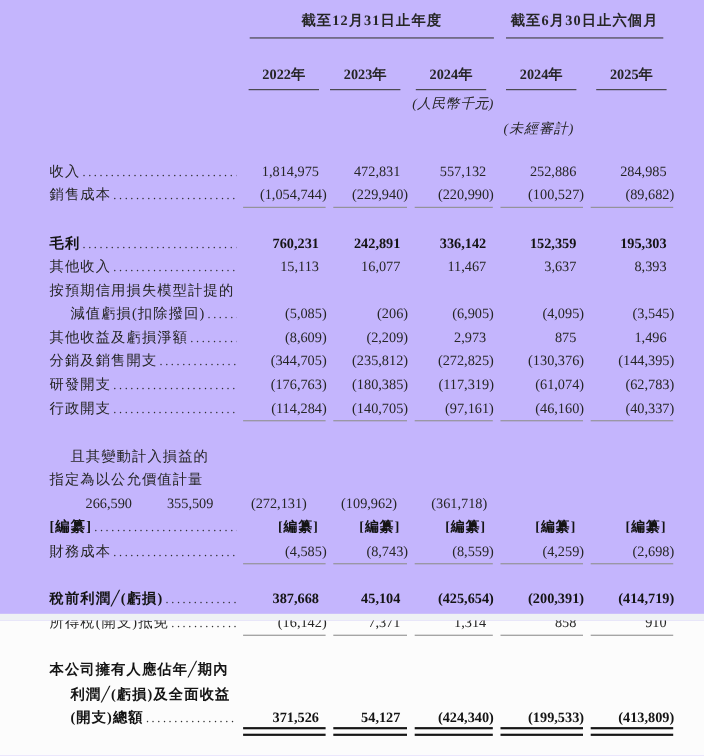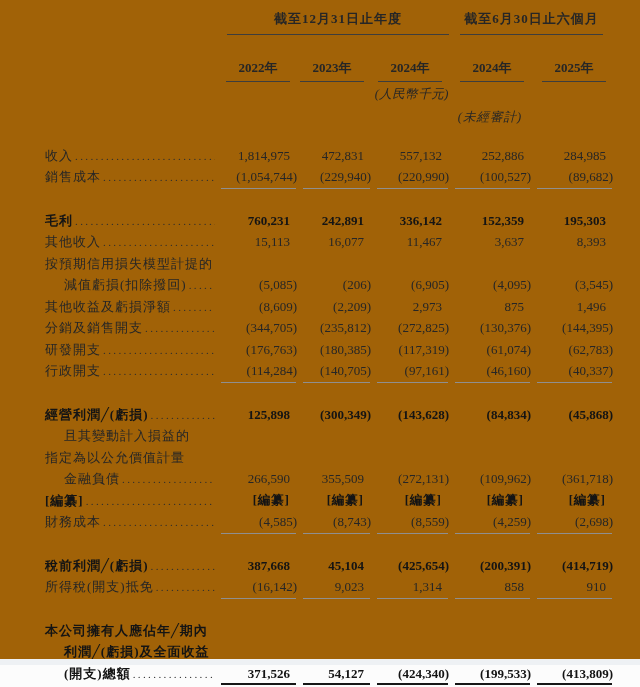--- a/index.html
+++ b/index.html
@@ -3,21 +3,21 @@
 <meta charset="utf-8">
 <style>
   html,body { margin:0; padding:0; }
   body {
     width:640px; height:687px;
     background:#fcfcfc;
     font-family:"Liberation Serif","DejaVu Serif",serif;
     color:#262626;
     overflow:hidden;
   }
-  .page { position:relative; width:640px; height:665px; background:#a16207; }
+  .page { position:relative; width:640px; height:564px; background:#c4b5fd; }
   .page::after { content:""; position:absolute; left:0; right:0; bottom:0; height:6px; background:#eef1f4; }
   .sheet { padding:10px 0 0 45px; }
 
   
   .cell { position:relative; box-sizing:border-box; }
   .lblc { width:170px; display:flex; align-items:baseline; overflow:visible; }
   .c0 { width:82px; } .c1 { width:74px; } .c2 { width:78px; } .c3 { width:82px; } .c4 { width:82px; }
   .num { text-align:right; }
 
   
@@ -214,31 +214,20 @@
             <span class="lab">行政開支</span>
             <span class="dots"></span>
           </div>
           <div class="cell num c0 u1"><span class="val">(114,284)</span></div>
           <div class="cell num c1 u1"><span class="val">(140,705)</span></div>
           <div class="cell num c2 u1"><span class="val">(97,161)</span></div>
           <div class="cell num c3 u1"><span class="val">(46,160)</span></div>
           <div class="cell num c4 u1"><span class="val">(40,337)</span></div>
         </div>
         <div class="spacer"></div>
-        <div class="row b">
-          <div class="cell lblc">
-            <span class="lab">經營利潤╱(虧損)</span>
-            <span class="dots"></span>
-          </div>
-          <div class="cell num c0"><span class="val pos">125,898</span></div>
-          <div class="cell num c1"><span class="val">(300,349)</span></div>
-          <div class="cell num c2"><span class="val">(143,628)</span></div>
-          <div class="cell num c3"><span class="val">(84,834)</span></div>
-          <div class="cell num c4"><span class="val">(45,868)</span></div>
-        </div>
         <div class="row ind">
           <div class="cell lblc">
             <span class="lab">且其變動計入損益的</span>
           </div>
           <div class="cell num c0"></div>
           <div class="cell num c1"></div>
           <div class="cell num c2"></div>
           <div class="cell num c3"></div>
           <div class="cell num c4"></div>
         </div>
@@ -246,24 +235,20 @@
           <div class="cell lblc">
             <span class="lab">指定為以公允價值計量</span>
           </div>
           <div class="cell num c0"></div>
           <div class="cell num c1"></div>
           <div class="cell num c2"></div>
           <div class="cell num c3"></div>
           <div class="cell num c4"></div>
         </div>
         <div class="row ind">
-          <div class="cell lblc">
-            <span class="lab">金融負債</span>
-            <span class="dots"></span>
-          </div>
           <div class="cell num c0"><span class="val pos">266,590</span></div>
           <div class="cell num c1"><span class="val pos">355,509</span></div>
           <div class="cell num c2"><span class="val">(272,131)</span></div>
           <div class="cell num c3"><span class="val">(109,962)</span></div>
           <div class="cell num c4"><span class="val">(361,718)</span></div>
         </div>
         <div class="row b">
           <div class="cell lblc">
             <span class="lab">[編纂]</span>
             <span class="dots"></span>
@@ -296,21 +281,21 @@
           <div class="cell num c2"><span class="val">(425,654)</span></div>
           <div class="cell num c3"><span class="val">(200,391)</span></div>
           <div class="cell num c4"><span class="val">(414,719)</span></div>
         </div>
         <div class="row">
           <div class="cell lblc">
             <span class="lab">所得稅(開支)抵免</span>
             <span class="dots"></span>
           </div>
           <div class="cell num c0 u1"><span class="val">(16,142)</span></div>
-          <div class="cell num c1 u1"><span class="val pos">9,023</span></div>
+          <div class="cell num c1 u1"><span class="val pos">7,371</span></div>
           <div class="cell num c2 u1"><span class="val pos">1,314</span></div>
           <div class="cell num c3 u1"><span class="val pos">858</span></div>
           <div class="cell num c4 u1"><span class="val pos">910</span></div>
         </div>
         <div class="spacer"></div>
         <div class="row b">
           <div class="cell lblc">
             <span class="lab">本公司擁有人應佔年╱期內</span>
           </div>
           <div class="cell num c0"></div>

